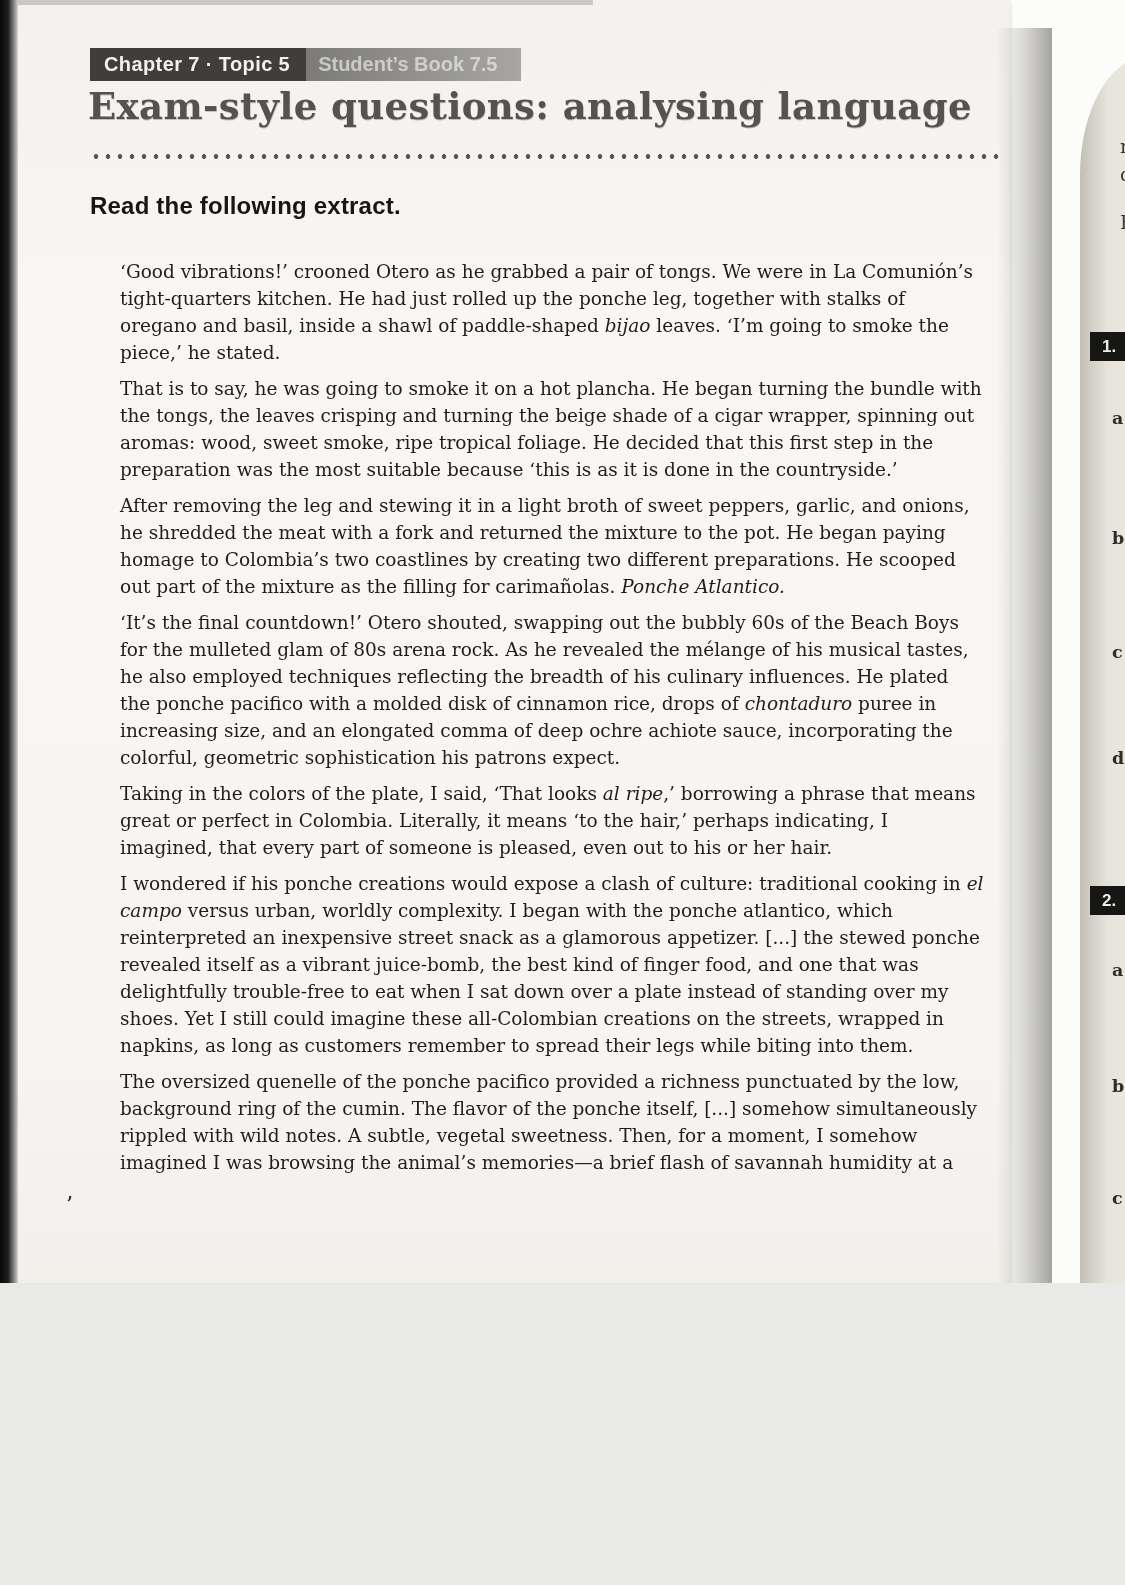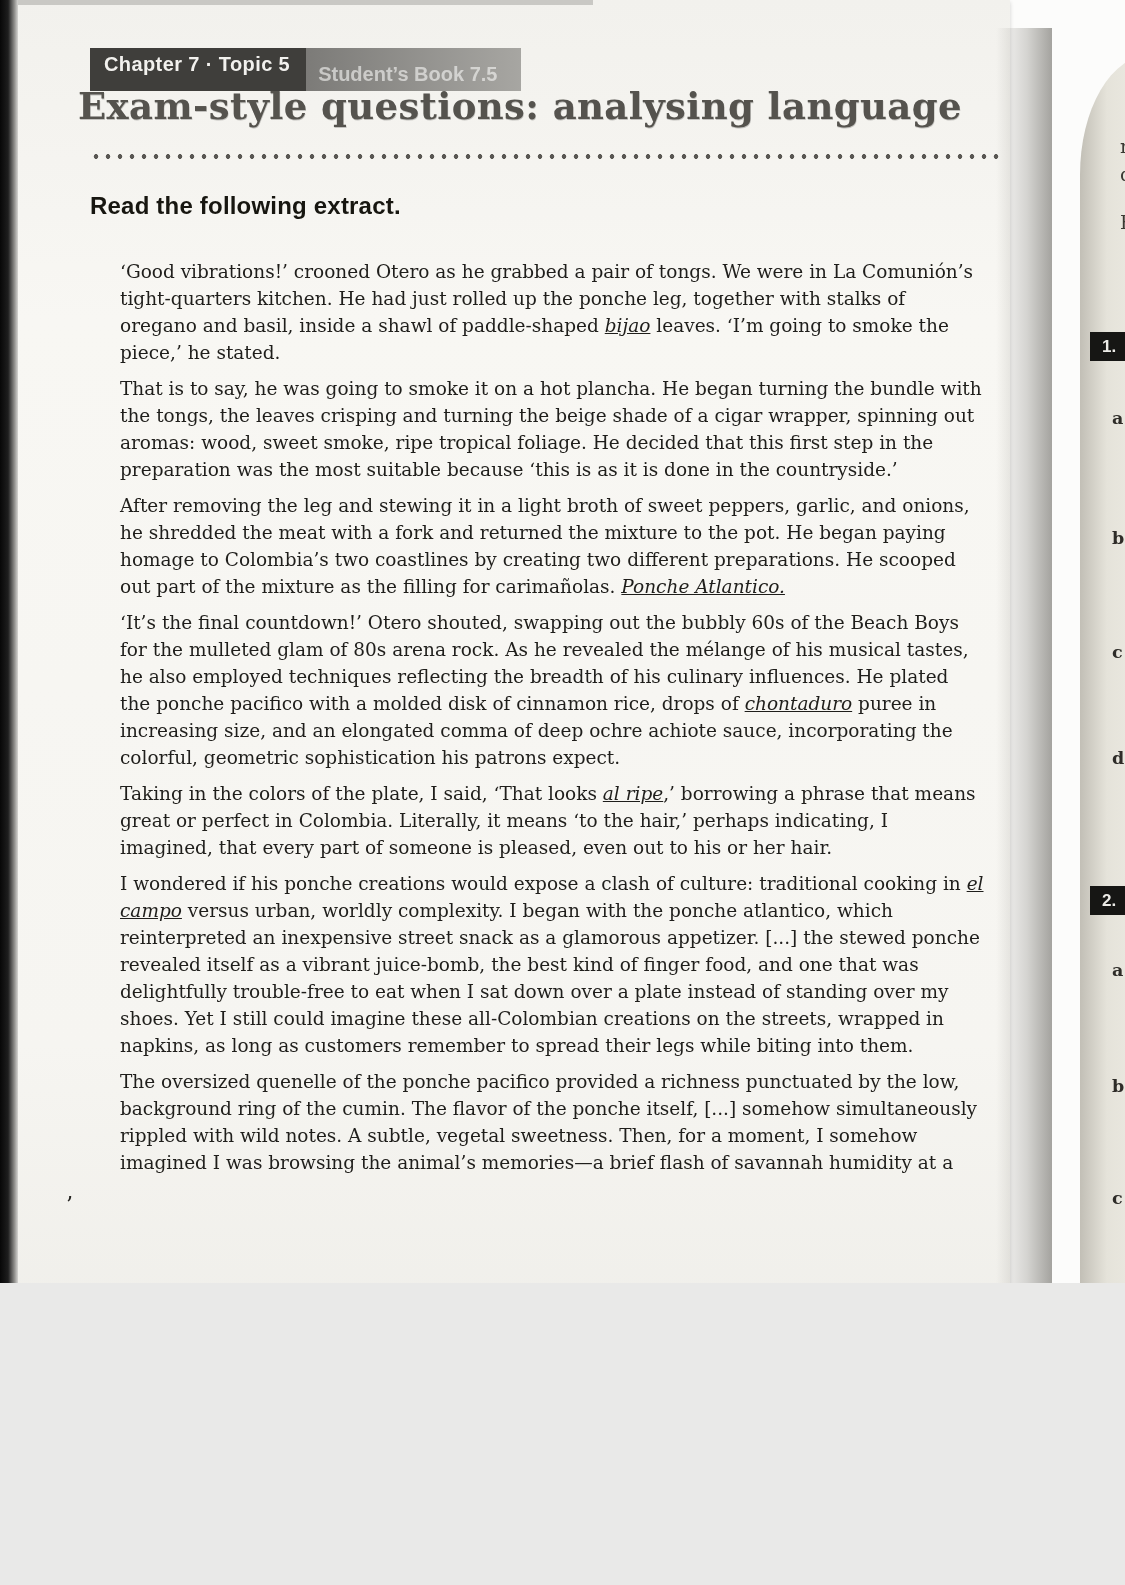--- a/index.html
+++ b/index.html
@@ -22,24 +22,24 @@
     content:""; position:absolute; left:0; top:0; width:58%; height:5px;
     background:rgba(150,150,146,0.45);
   }
   .badge {
     position:absolute; left:74px; top:48px; display:flex;
     font-family:"Liberation Sans", sans-serif; font-size:20px; font-weight:bold;
   }
   .badge-dark { background:var(--badge-dark,#3f3e3b); color:#f2f1ee; padding:5px 16px 5px 14px; letter-spacing:0.4px; }
   .badge-light {
     background:linear-gradient(to right,#7c7b78,#a7a6a2);
-    color:rgba(246,246,243,0.62); padding:15px 24px 5px 12px;
+    color:rgba(246,246,243,0.62); padding:5px 24px 5px 12px;
   }
   .title {
-    position:absolute; left:62px; top:84px; margin:0;
+    position:absolute; left:72px; top:84px; margin:0;
     font-size:37px; font-weight:bold; color:var(--title,#55534e);
     letter-spacing:0.4px; font-family:"DejaVu Serif", serif;
     text-shadow:0.5px 0.5px 0 rgba(80,80,75,0.3);
     white-space:nowrap;
   }
   .dotted {
     position:absolute; left:74px; top:152px; width:912px; height:9px;
     background-image:radial-gradient(circle, #595753 2.1px, transparent 2.6px);
     background-size:12px 9px; background-repeat:repeat-x; background-position:0 50%;
   }
@@ -48,21 +48,21 @@
     font-size:24px; color:#171610; font-family:"Liberation Sans", sans-serif;
     font-weight:700; letter-spacing:0.2px;
   }
   .extract {
     position:absolute; left:104px; top:258px; width:864px;
     font-size:18.5px; line-height:27px; color:var(--ink,#1f1e1b);
     text-align:left;
   }
   .ex-p { margin:0 0 9px 0; }
   .seg-b { font-weight:normal; }
-  .seg-i { font-style:italic;text-decoration:underline; }
+  .seg-i { font-style:italic; }
   .stray-mark { position:absolute; left:50px; top:1192px; font-size:22px; color:#23221f; }
   .footer { position:absolute; left:64px; top:1360px; display:flex; align-items:baseline;justify-content:flex-end; }
   .pagenum { font-family:"Liberation Sans", sans-serif; font-weight:bold; font-size:21px; color:#141310; }
   .chapter { margin-left:58px; font-size:24px; color:#34322d; letter-spacing:0.3px; }
 
   .gutter {
     position:absolute; left:996px; top:28px; width:56px; height:1452px;
     background:linear-gradient(to right, rgba(246,245,241,0) 0%, rgba(140,138,131,0.35) 55%, rgba(105,103,97,0.6) 100%);
     z-index:2;
   }

